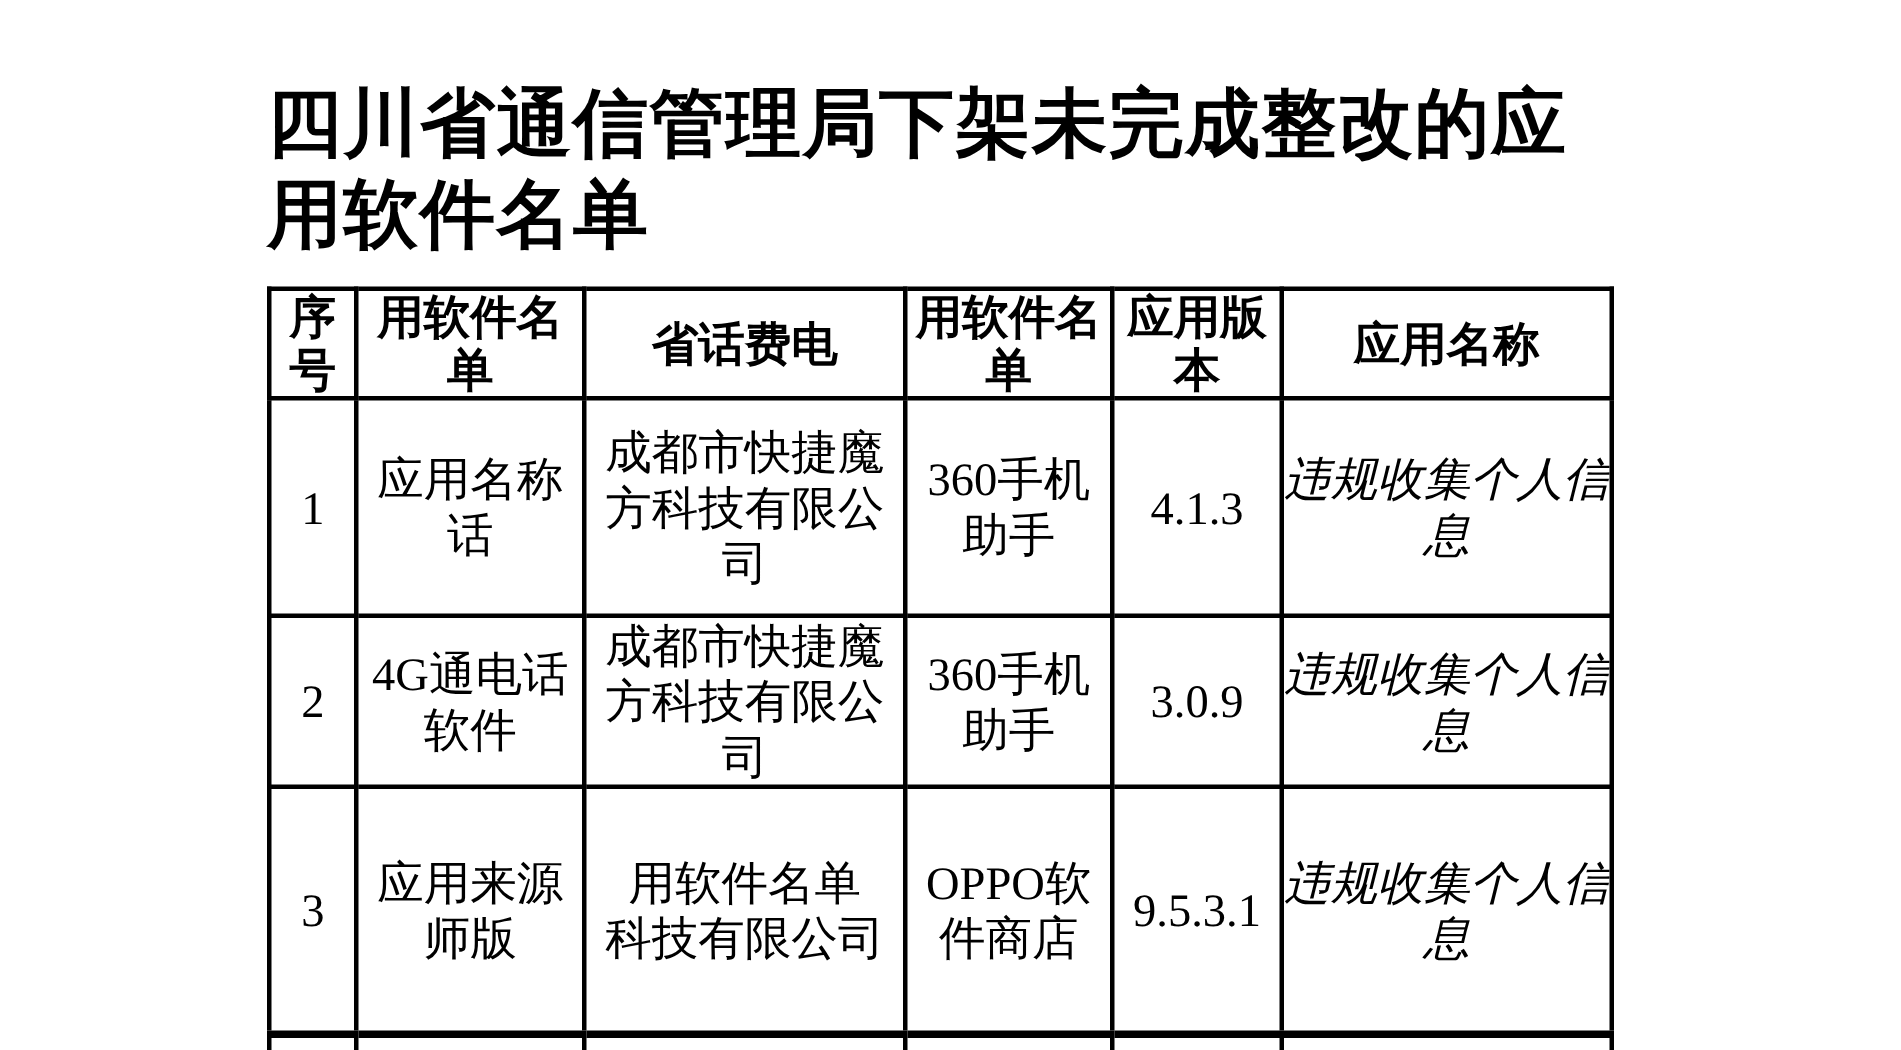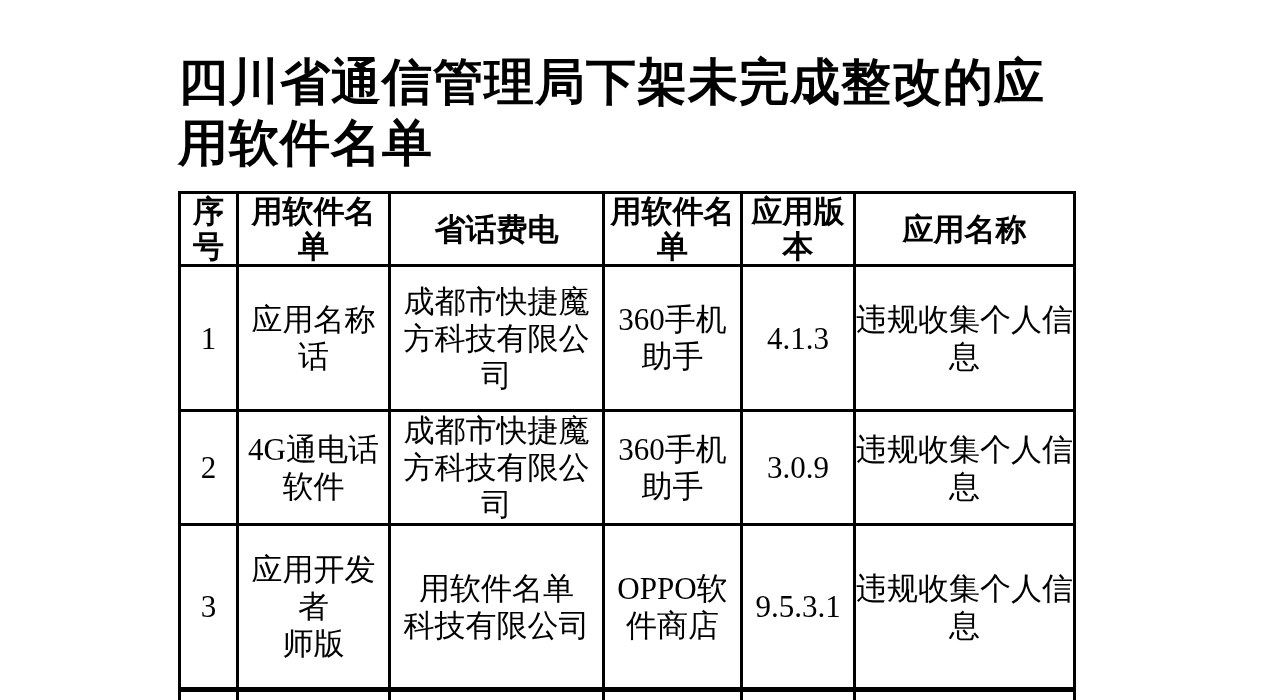--- a/index.html
+++ b/index.html
@@ -56,20 +56,21 @@
   }
   tr.header-row   { height: 72px; }
   tr.data-row-1   { height: 145px; }
   tr.data-row-2   { height: 111px; }
   tr.data-row-3   { height: 165px; }
   tr.data-row-3 th, tr.data-row-3 td { border-bottom-width: 5px; }
   tr.partial-row  { height: 60px; }
   td.col-issue {
     text-align: left;
     padding-left: 2px;
+    font-style: italic;
   }
 </style>
 </head>
 <body>
 
 <div class="page">
 
   <div class="doc-title">四川省通信管理局下架未完成整改的应
 用软件名单</div>
 
@@ -117,21 +118,21 @@
 司</td>
         <td>360手机
 助手</td>
         <td>3.0.9</td>
         <td class="col-issue">违规收集个人信
 息</td>
       </tr>
 
       <tr class="data-row-3">
         <td>3</td>
-        <td>应用开发者
+        <td>应用来源
 师版</td>
         <td>用软件名单
 科技有限公司</td>
         <td>OPPO软
 件商店</td>
         <td>9.5.3.1</td>
         <td class="col-issue">违规收集个人信
 息</td>
       </tr>
 

